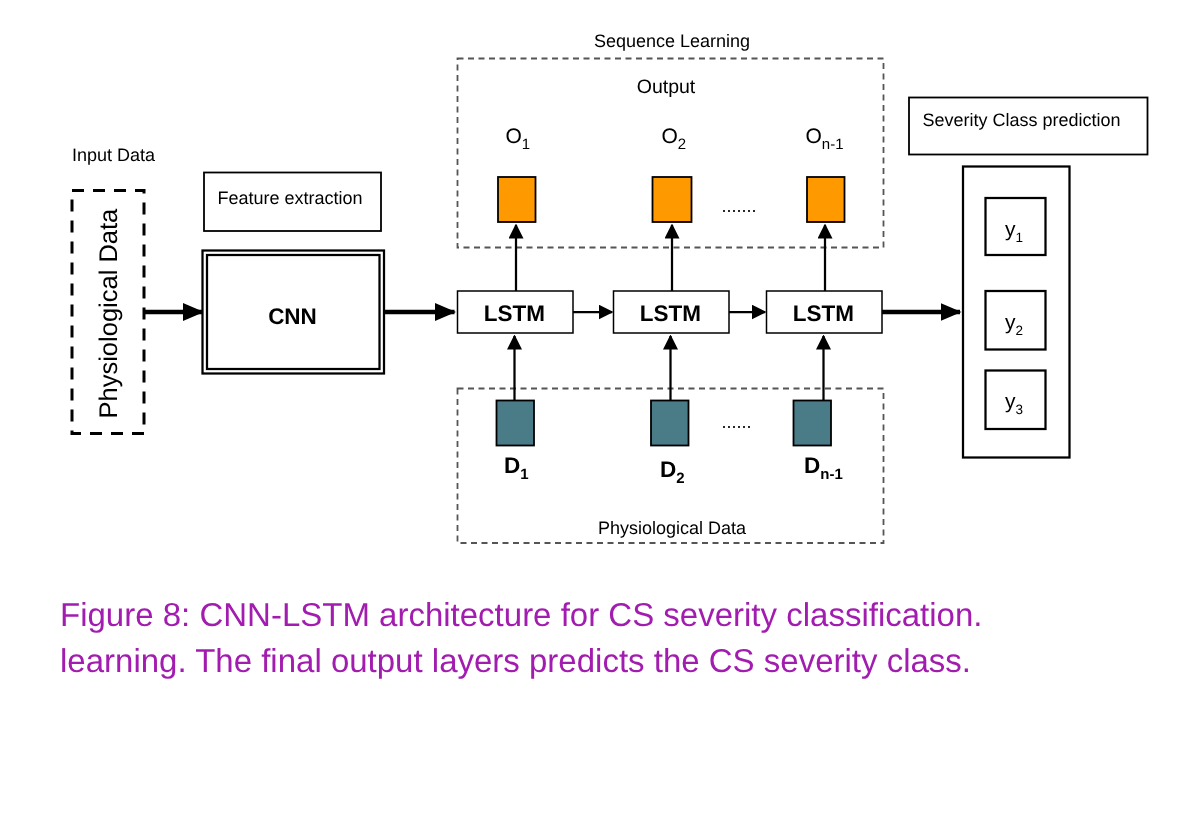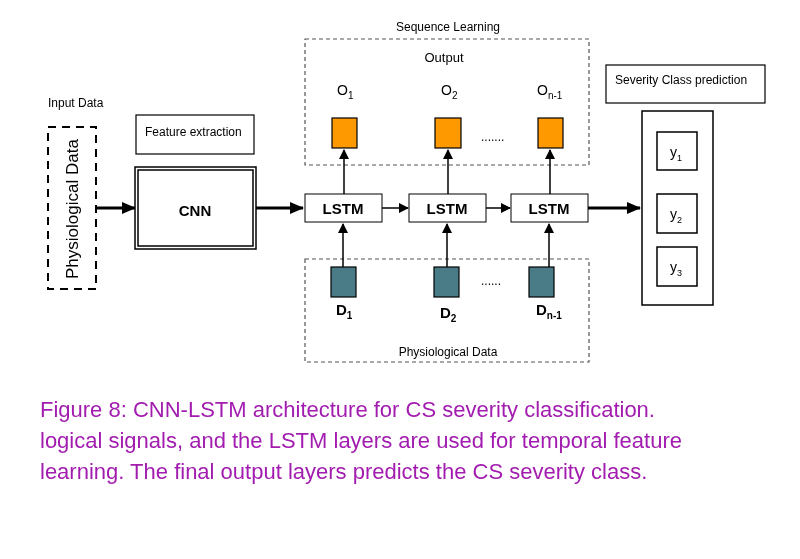--- a/index.html
+++ b/index.html
@@ -108,15 +108,14 @@
     <tspan>y</tspan><tspan font-size="9" dy="4">2</tspan>
   </text>
   <rect x="657" y="247" width="40" height="39" fill="#fff" stroke="#000" stroke-width="1.5"></rect>
   <text class="lbl" x="670" y="272" font-size="14">
     <tspan>y</tspan><tspan font-size="9" dy="4">3</tspan>
   </text>
 </svg>
 
 <div id="caption">
   <span class="line">Figure 8: CNN-LSTM architecture for CS severity classification.</span>
-  <span class="line">logical signals, and the LSTM layers are used for temporal feature</span>
   <span class="line">learning. The final output layers predicts the CS severity class.</span>
 </div>
 
 </body></html>

